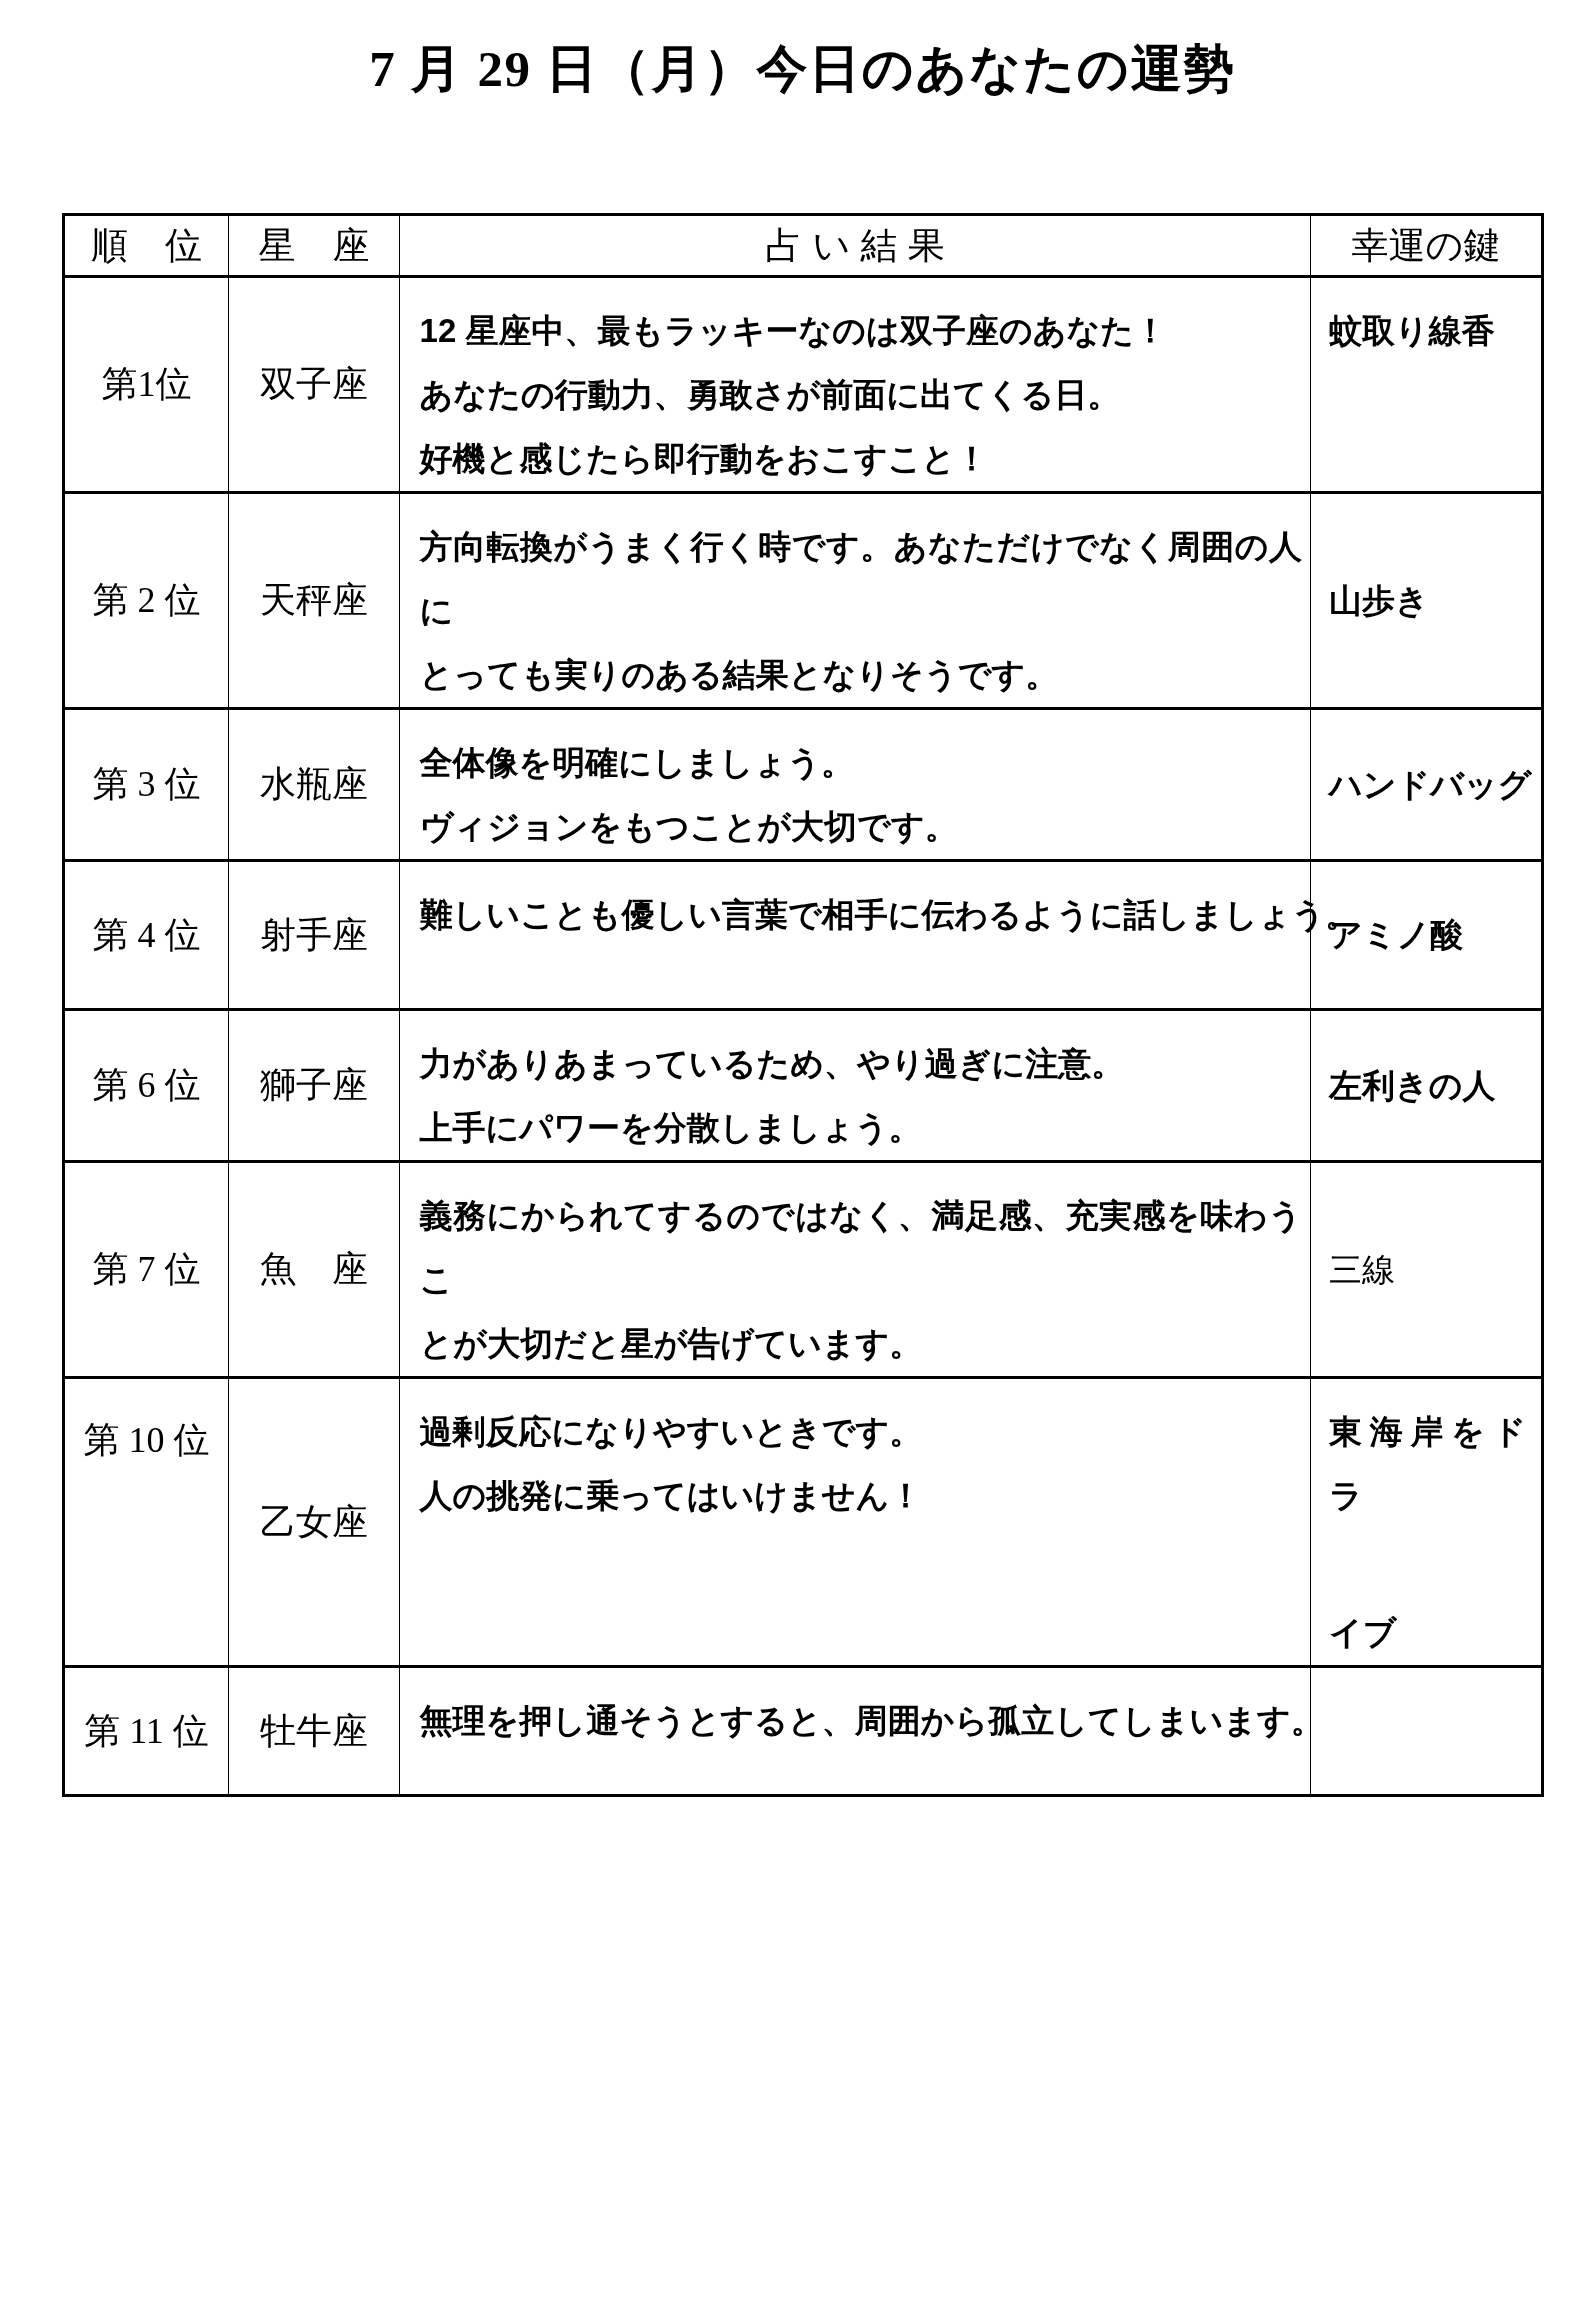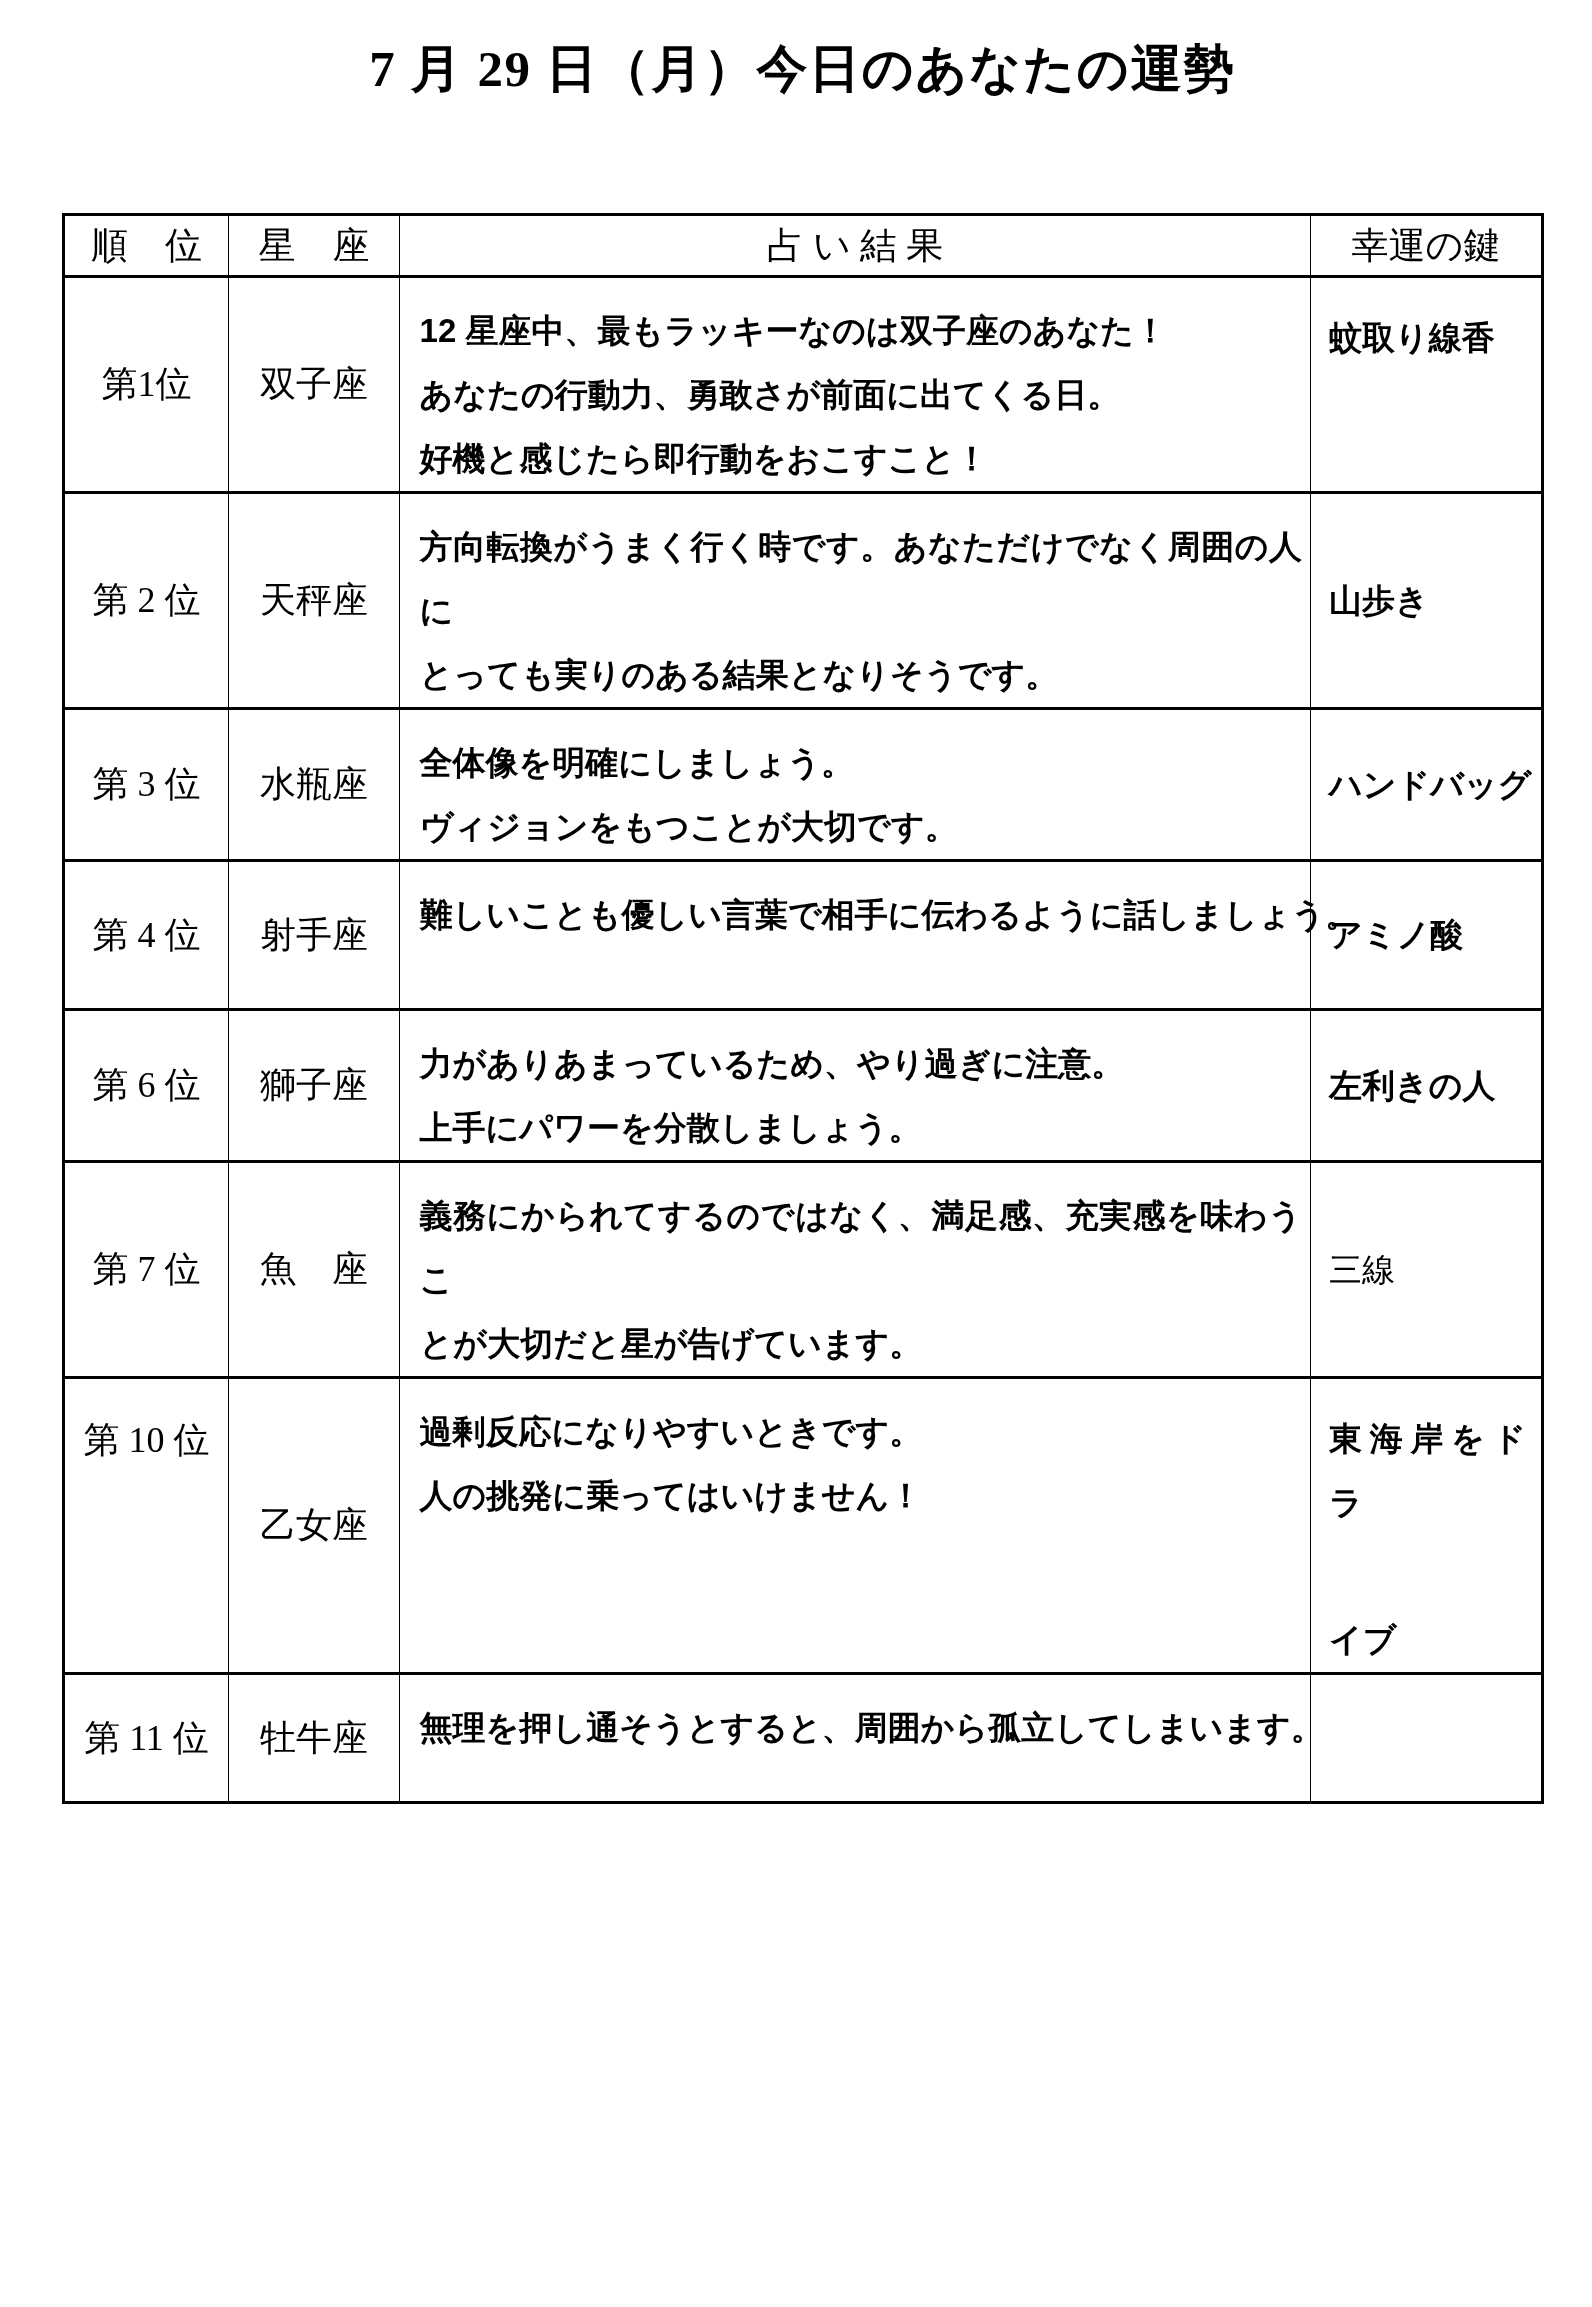--- a/index.html
+++ b/index.html
@@ -16,21 +16,21 @@
 
   table.horoscope {
     position:absolute; top:213px; left:62px; width:1479px;
     border-collapse:collapse; table-layout:fixed;
     border:3.3px solid #000;
   }
   th, td { border:1.6px solid #000; border-top-width:3.3px; border-bottom-width:3.3px; padding:0; }
 
   thead tr { height:62px; }
   th {
-    font-family:Liberation Serif, serif;
+    font-family:Liberation Sans, sans-serif;
     font-weight:400; font-size:37px; text-align:center; vertical-align:middle;
   }
 
   td.rank, td.sign {
     font-family:"Liberation Serif","DejaVu Serif",serif;
     font-weight:400; font-size:36px; text-align:center; vertical-align:middle;
   }
   td.rank.vtop { vertical-align:top; padding-top:37px; }
 
   td.fortune {
@@ -39,21 +39,21 @@
     font-weight:600; font-size:33px; line-height:64px;
   }
   .fline { white-space:nowrap; }
   .fline.stretch { white-space:normal; text-align:justify; text-align-last:justify; }
 
   td.lucky {
     vertical-align:middle; padding:0 14.7px 0 18px;
     font-family:"Liberation Sans","DejaVu Sans",sans-serif;
     font-weight:600; font-size:33px; line-height:64px;
   }
-  td.lucky.vtop { vertical-align:top; padding-top:28px; }
+  td.lucky.vtop { vertical-align:top; padding-top:21px; }
   td.lucky.serif { font-family:Liberation Serif, serif; font-weight:400; }
   .lline { white-space:nowrap; }
   .lline.stretch { white-space:normal; text-align:justify; text-align-last:justify; }
   .lline.gap2 { margin-top:73px; }
 </style>
 </head>
 <body>
 
 <div class="page">
 

